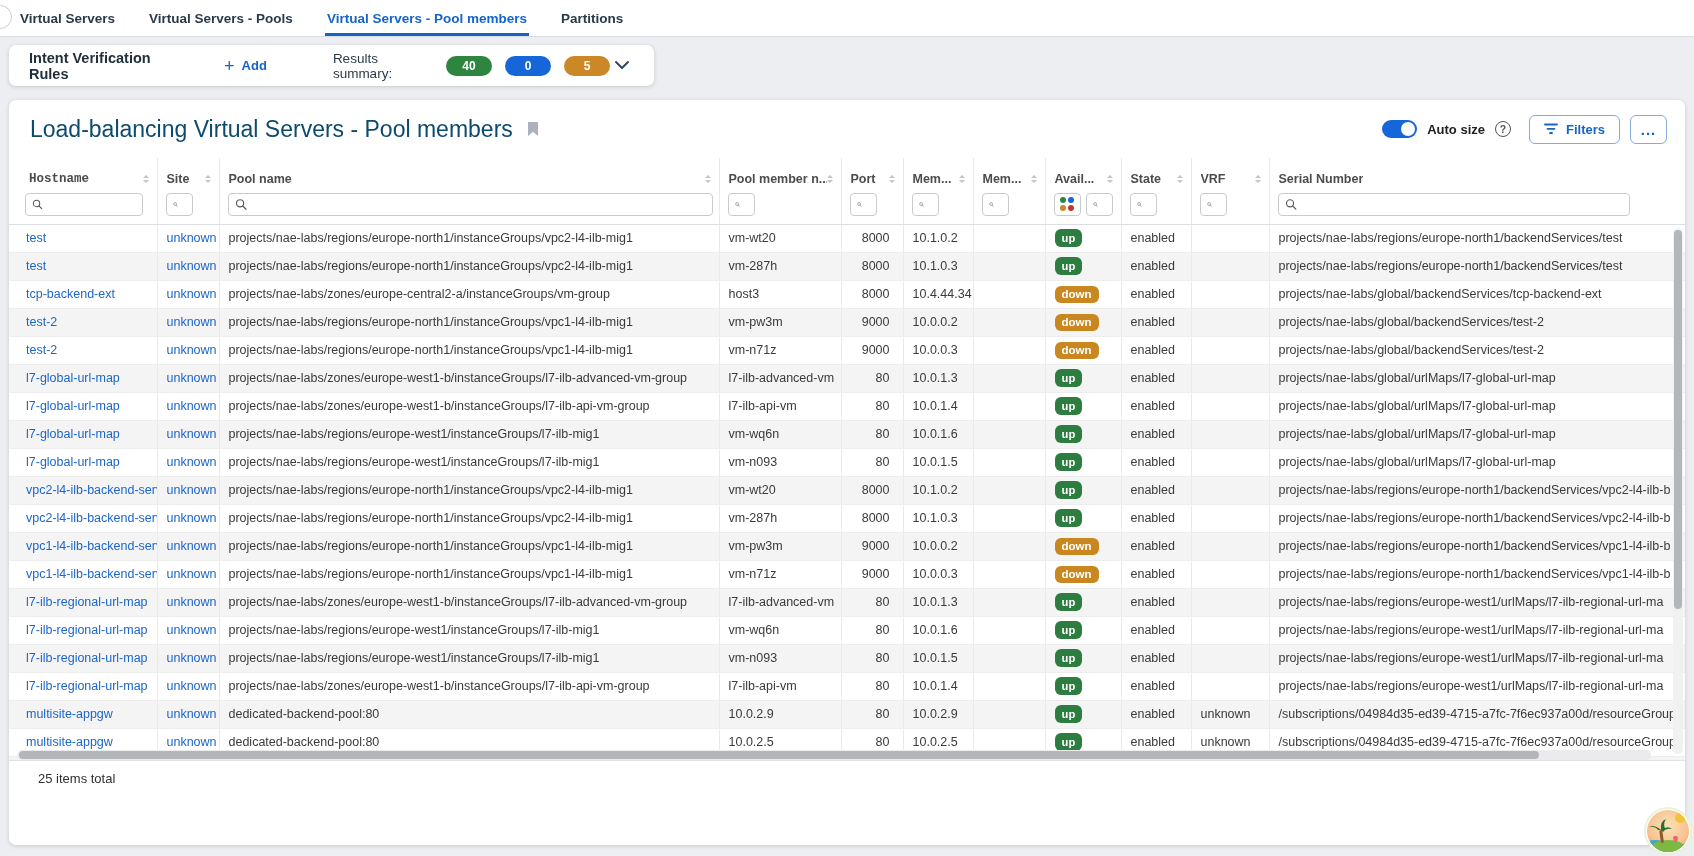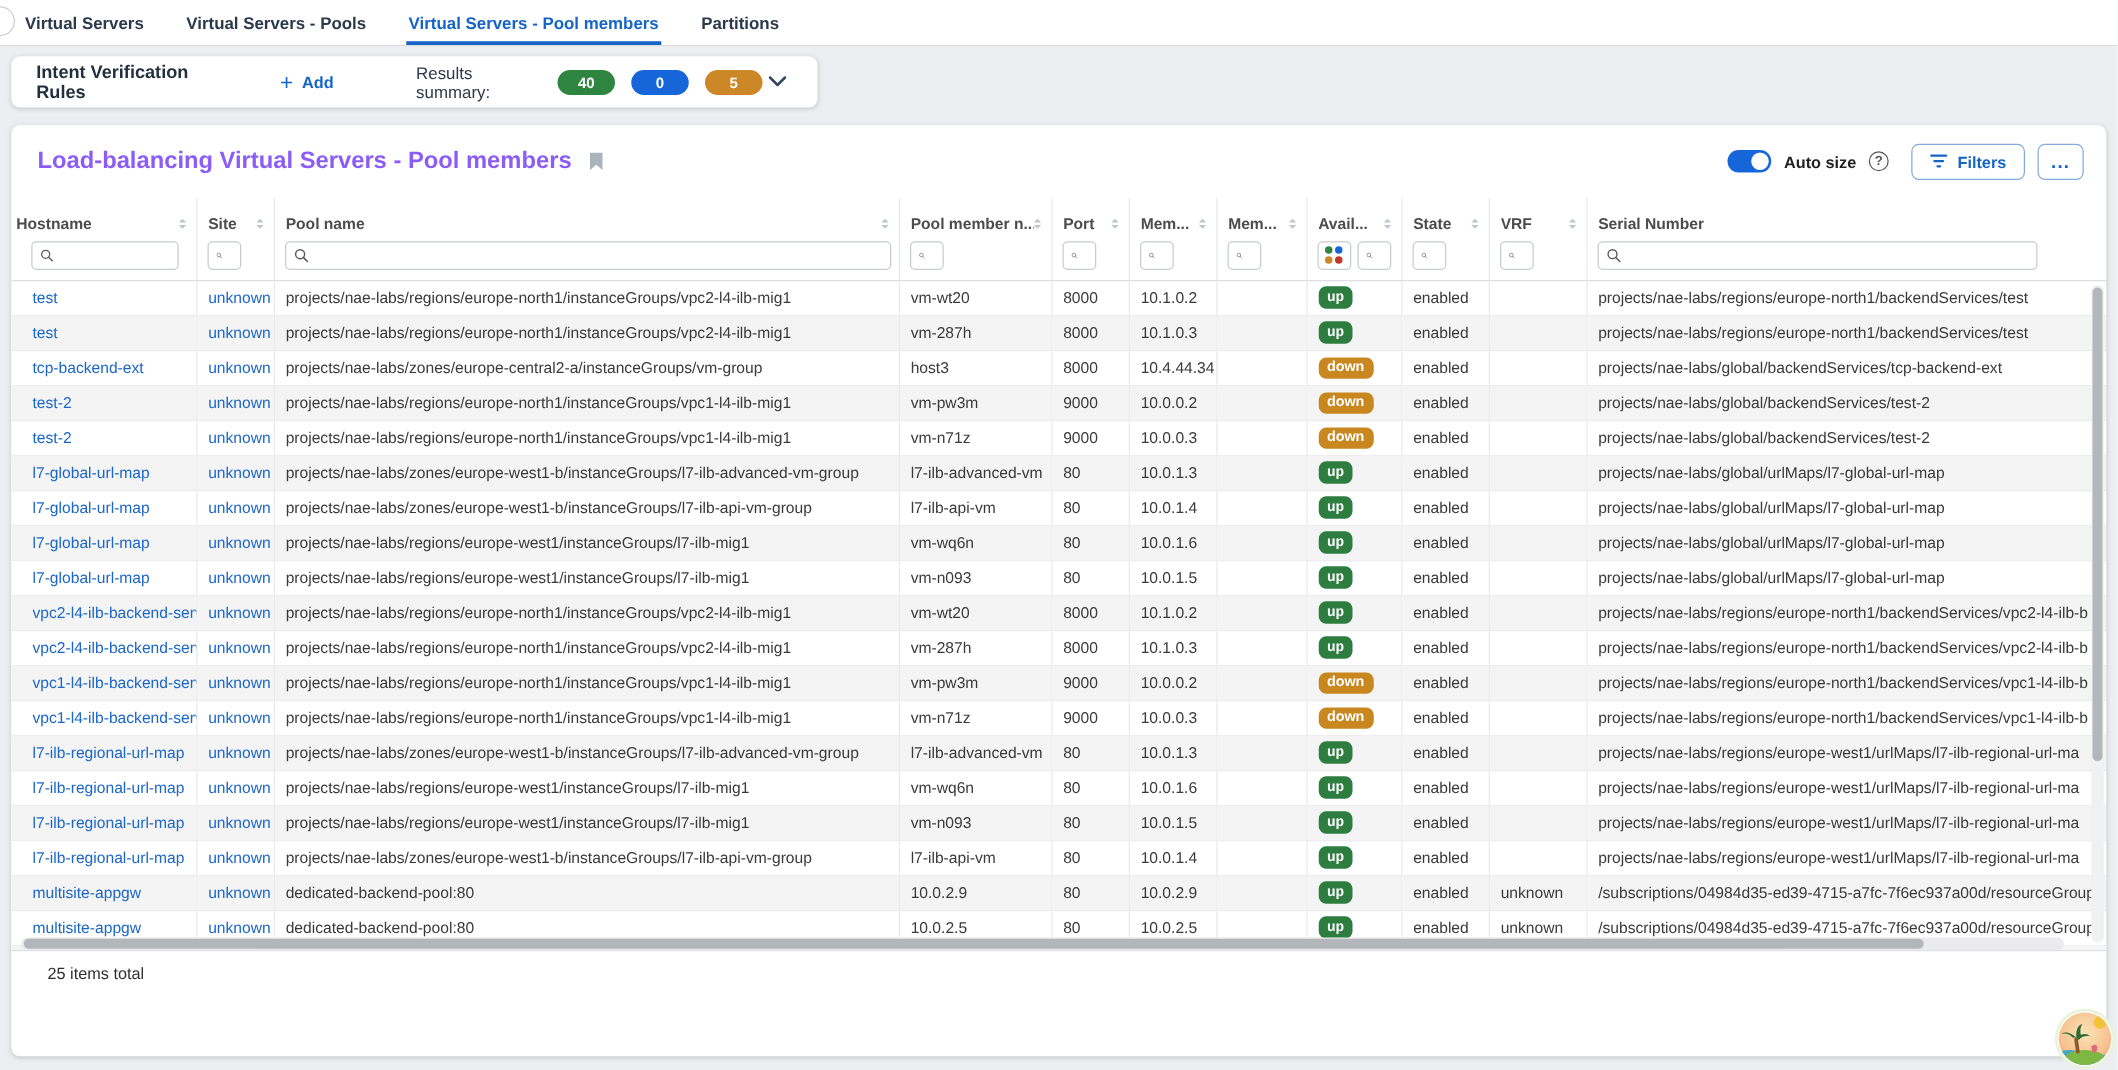--- a/index.html
+++ b/index.html
@@ -48,41 +48,41 @@
   }
   .pill.green{ background:#2e8540; } .pill.blue{ background:#1666d9; } .pill.orange{ background:#cc8727; }
   .chev{ margin-left:auto; background:none; border:none; cursor:pointer; padding:4px; }
   
   .card{
     position:absolute; top:100px; left:9px; width:1676px; height:745px;
     background:#fff; border-radius:7px; box-shadow:0 1px 4px rgba(0,0,0,.16);
     overflow:hidden;
   }
   .card-head{ height:58px; display:flex; align-items:center; padding:0 18px 0 21px; }
-  .card-title{ font-size:19px; font-weight:700; color:#8b5cf6; }
+  .card-title{ font-size:23px; font-weight:400; color:#0c4a6e; }
   .bookmark{ margin-left:14px; display:inline-flex; }
   .head-right{ margin-left:auto; display:flex; align-items:center; gap:10px; }
   .toggle{ width:35px; height:18px; border-radius:9px; background:#1666d9; position:relative; cursor:pointer; border:none; }
   .toggle .knob{ position:absolute; right:2px; top:2px; width:14px; height:14px; border-radius:50%; background:#fff; }
   .autosize-label{ font-size:13px; font-weight:600; color:#222;text-align:center; }
   .help{ width:16px; height:16px; border-radius:50%; border:1.4px solid #555; color:#555;
          font-size:10.5px; font-weight:700; display:flex; align-items:center; justify-content:center; margin-right:8px; cursor:pointer; background:none;}
   .btn-outline{
     border:1px solid #86a9de; background:#fff; border-radius:6px; color:#1565c6;
     font-family:inherit; font-size:13px; font-weight:700; cursor:pointer;
     height:29px; display:flex; align-items:center; gap:8px; padding:0 14px;
   }
   .btn-more{ width:37px; justify-content:center; padding:0; font-size:15px; letter-spacing:1px; }
   
   .table-wrap{ position:relative; height:602px; overflow:hidden; }
   table{ border-collapse:collapse; table-layout:fixed; width:1760px; }
   th,td{ overflow:hidden; white-space:nowrap; text-overflow:clip; }
   thead th{ border-right:1px solid #e8eaec; vertical-align:bottom; }
   tr.label-row th{ height:30px; padding:0 4px 2px 9px; text-align:left; }
-  tr.label-row th:first-child{ padding-left:4px; }
+  tr.label-row th:first-child{ padding-left:20px;font-family:Liberation Mono, monospace; }
   .col-head{ display:flex; align-items:center; font-size:12.5px; font-weight:700; color:#4c4c4c; }
   .col-head .lbl{ overflow:hidden; white-space:nowrap; }
   .sort{ margin-left:auto; margin-right:4px; display:inline-flex; flex-direction:column; gap:2px; cursor:pointer; }
   .sort i{ width:0; height:0; border:3.5px solid transparent; display:block; }
   .sort i.up{ border-bottom-color:#bfc6cd; border-top-width:0; }
   .sort i.dn{ border-top-color:#bfc6cd; border-bottom-width:0; }
   tr.filter-row th{ height:36px; padding:2px 6px 8px 8px; border-bottom:1px solid #dcdee1; }
   tr.filter-row th:first-child{ padding-left:16px; }
   .fcell{ display:flex; align-items:center; gap:5px; }
   .filter-box{
@@ -95,21 +95,21 @@
              display:grid; grid-template-columns:6px 6px; grid-template-rows:6px 6px; gap:2px;
              align-content:center; justify-content:center; cursor:pointer; }
   .dots-btn b{ width:6px; height:6px; border-radius:50%; display:block; }
   tbody td{
     height:28px; font-size:12.5px; color:#3a3a3a;
     border-right:1px solid #e8eaec; border-bottom:1px solid #ededee;
     padding:0 6px 0 9px;
   }
   tbody td:first-child{ padding-left:17px; }
   tbody tr:nth-child(even) td{ background:#f4f4f5; }
-  td.num{ text-align:left; padding-right:13px; }
+  td.num{ text-align:right; padding-right:13px; }
   a.cell-link{ color:#1b66c9; text-decoration:none; cursor:pointer; }
   .site-cell{ display:flex; align-items:center; gap:5px; color:#1b66c9; }
   .badge{ display:inline-block; border-radius:6px; padding:2.5px 7px; font-size:11.5px; font-weight:700; color:#fff; }
   .badge.up{ background:#2e7d40;font-family:Liberation Mono, monospace; } .badge.down{ background:#c9871f; }
   
   .vscroll{ position:absolute; top:70px; right:2px; bottom:6px; width:10px; background:#f1f1f2; border-radius:5px; }
   .vthumb{ position:absolute; top:2px; left:1px; width:8px; height:72%; background:#b3b7bb; border-radius:4px; }
   .hscroll{ position:absolute; left:8px; right:34px; bottom:0; height:10px; background:#ebebed; border-radius:5px; }
   .hthumb{ position:absolute; top:1px; left:2px; height:8px; width:93%; background:#b3b7bb; border-radius:4px; }
   

